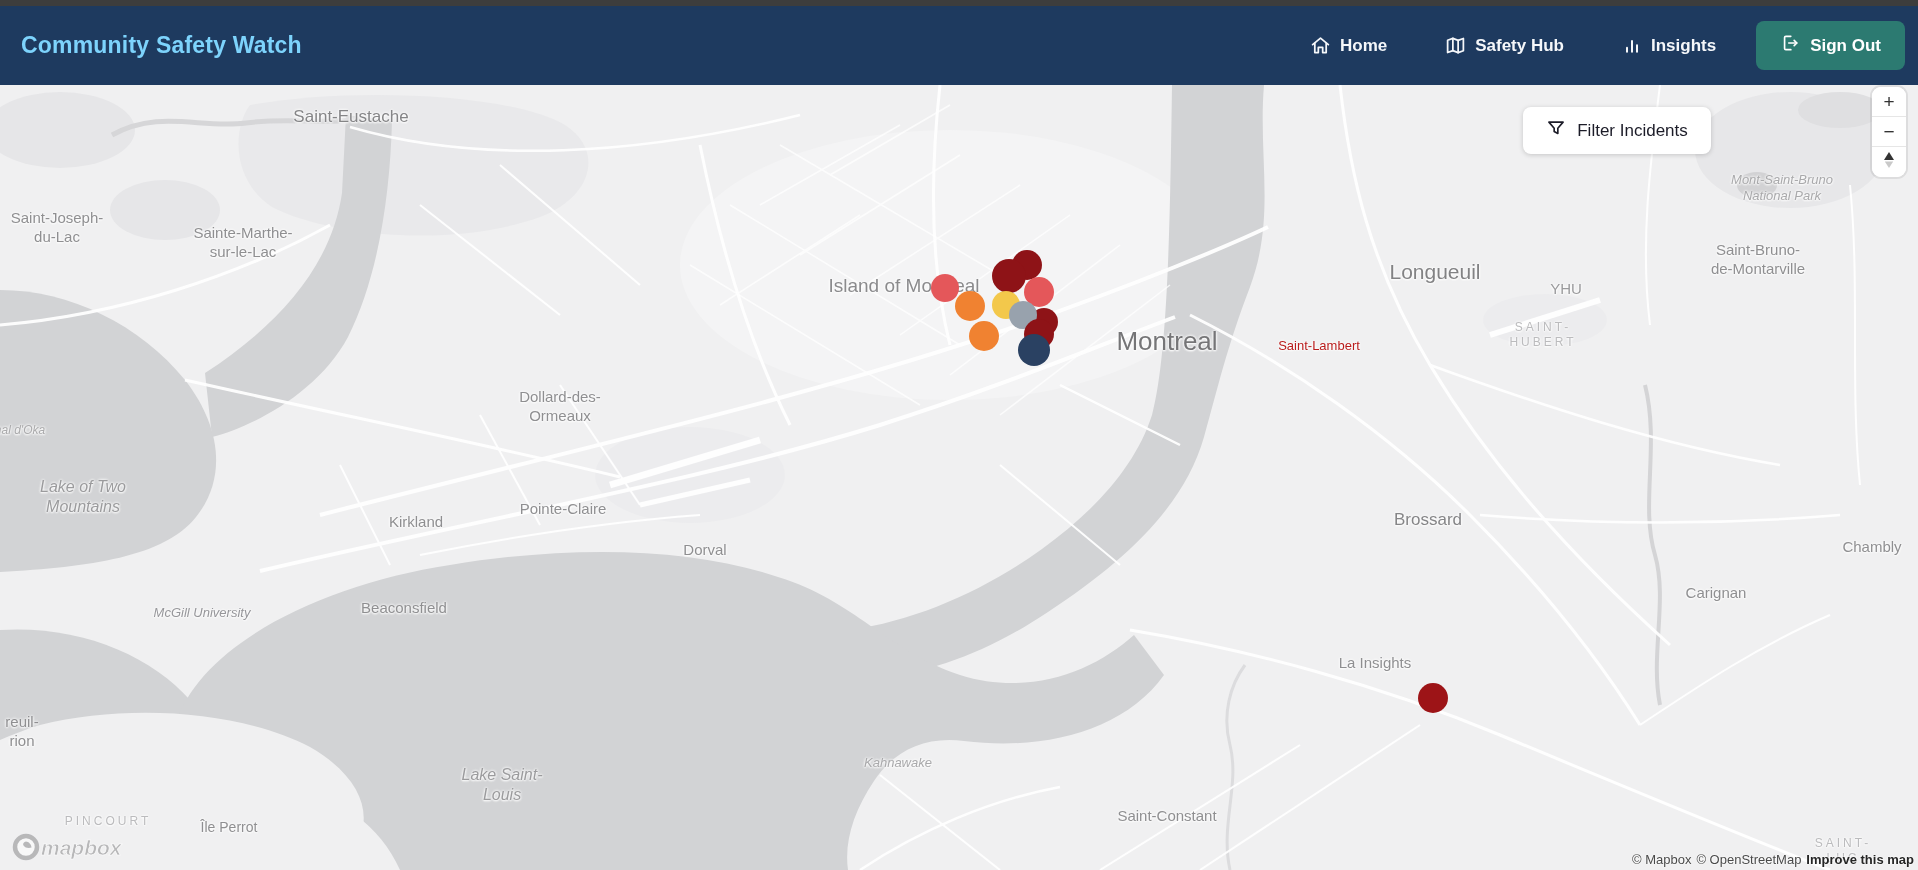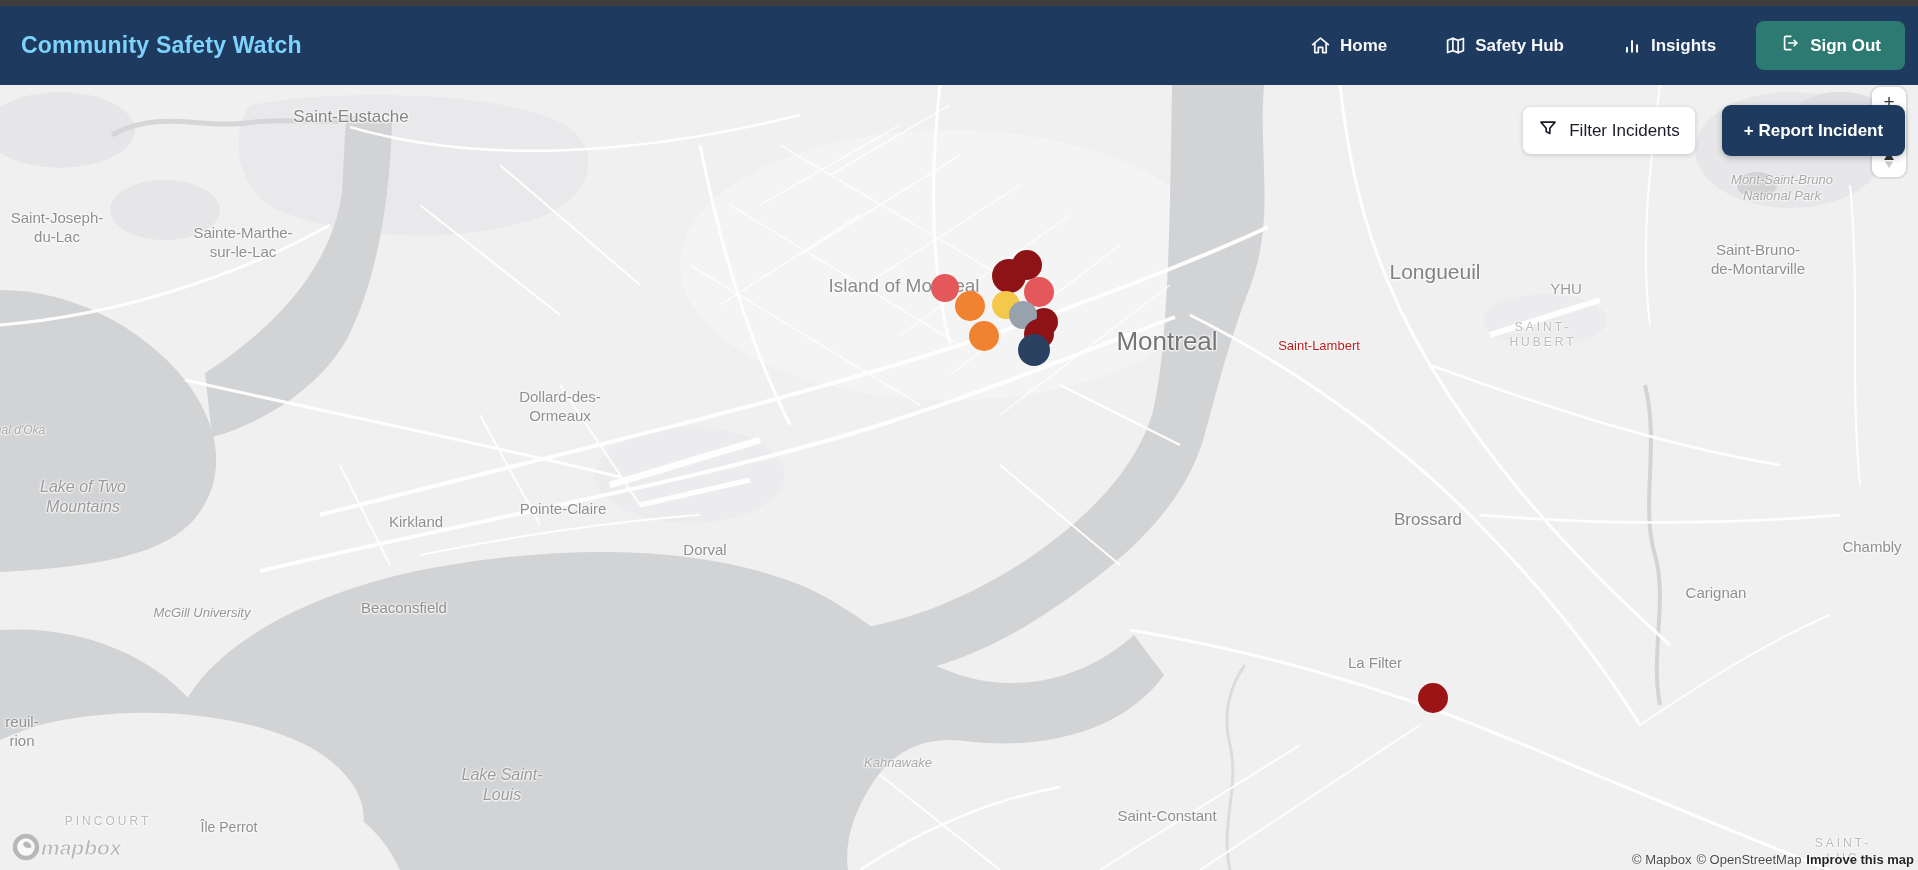--- a/index.html
+++ b/index.html
@@ -42,21 +42,21 @@
   .lbl-park      { font-size:13px; font-style:italic; color:#a9a9ab; }
   .lbl-park-sm   { font-size:12px; font-style:italic; color:#aaaaac; }
   .lbl-poi       { font-size:15px; color:#9a9a9c; }
   .lbl-poi-i     { font-size:13px; font-style:italic; color:#96969a; }
   .lbl-district  { font-size:12px; letter-spacing:3px; color:#bbbbbd; }
 
   .map-marker { position:absolute; transform:translate(-50%,-50%); border-radius:50%;
                 cursor:pointer; }
 
   
-  .filter-btn { position:absolute; left:1523px; top:22px; width:172px; height:47px;
+  .filter-btn { position:absolute; left:1523px; top:22px; width:188px; height:47px;
                 background:#ffffff; border:none; border-radius:8px; display:flex;
                 align-items:center; justify-content:center; gap:11px; font-size:17px;
                 color:#1c1c28; font-family:"Liberation Sans",sans-serif; cursor:pointer;
                 box-shadow:0 1px 5px rgba(0,0,0,.18); z-index:10; }
   .report-btn { position:absolute; left:1722px; top:20px; width:183px; height:51px;
                 background:#1e3a5f; color:#ffffff; border:none; border-radius:9px;
                 font-size:17px; font-weight:bold; font-family:"Liberation Sans",sans-serif;
                 cursor:pointer; box-shadow:0 2px 6px rgba(0,0,0,.25); z-index:10; }
 
   .nav-ctrl { position:absolute; top:2px; right:12px; width:34px; background:#fff;
@@ -224,21 +224,21 @@
 Mountains</div>
       <div class="map-label lbl-park-sm" style="left: 20px; top: 345px;">nal d'Oka</div>
       <div class="map-label lbl-town" style="left: 416px; top: 437px;">Kirkland</div>
       <div class="map-label lbl-town" style="left: 563px; top: 424px;">Pointe-Claire</div>
       <div class="map-label lbl-town" style="left: 705px; top: 465px;">Dorval</div>
       <div class="map-label lbl-town-lg" style="left: 1428px; top: 435px;">Brossard</div>
       <div class="map-label lbl-town" style="left: 1872px; top: 462px;">Chambly</div>
       <div class="map-label lbl-town" style="left: 1716px; top: 508px;">Carignan</div>
       <div class="map-label lbl-poi-i" style="left: 202px; top: 528px;">McGill University</div>
       <div class="map-label lbl-town" style="left: 404px; top: 523px;">Beaconsfield</div>
-      <div class="map-label lbl-town" style="left: 1375px; top: 578px;">La Filter</div>
+      <div class="map-label lbl-town" style="left: 1375px; top: 578px;">La Insights</div>
       <div class="map-label lbl-water" style="left: 502px; top: 700px;">Lake Saint-
 Louis</div>
       <div class="map-label lbl-park" style="left: 898px; top: 678px;">Kahnawake</div>
       <div class="map-label lbl-town-sm" style="left: 229px; top: 743px;">Île Perrot</div>
       <div class="map-label lbl-district" style="left: 108px; top: 736px;">PINCOURT</div>
       <div class="map-label lbl-town" style="left: 1167px; top: 731px;">Saint-Constant</div>
       <div class="map-label lbl-town" style="left: 22px; top: 647px;">reuil-
 rion</div>
       <div class="map-label lbl-district" style="left: 1843px; top: 766px;">SAINT-LUC</div>
     </div>
@@ -275,21 +275,20 @@
   </div>
 
   <button class="filter-btn">
     <span>
       <svg width="20" height="20" viewBox="0 0 24 24" fill="none" stroke="#1c1c28" stroke-width="2" stroke-linejoin="round">
           <path d="M3.5 5 H20.5 L14.2 12.3 V18.6 L9.8 16.2 V12.3 Z"></path>
         </svg>
     </span>
     <span>Filter Incidents</span>
   </button>
-  <button class="report-btn">+ Report Incident</button>
 
   <div class="mapbox-logo">
     <svg width="118" height="30" viewBox="0 0 118 30">
       <circle cx="14" cy="15" r="11" fill="rgba(255,255,255,0.55)" stroke="#b2b2b4" stroke-width="4.5"></circle>
       <path d="M14 9.5 C16.5 9.5 19.5 12.5 19.5 15.5 C17 16.5 13 16 11.5 13.5 C10.5 11.8 12 9.7 14 9.5 Z M13 12 L15 14" fill="#b2b2b4"></path>
       <text x="29" y="23" font-family="Liberation Sans, sans-serif" font-size="21" font-weight="bold" fill="#b2b2b4" stroke="#ffffff" stroke-width="0.6">mapbox</text>
     </svg>
   </div>
 
   <div class="attribution">

